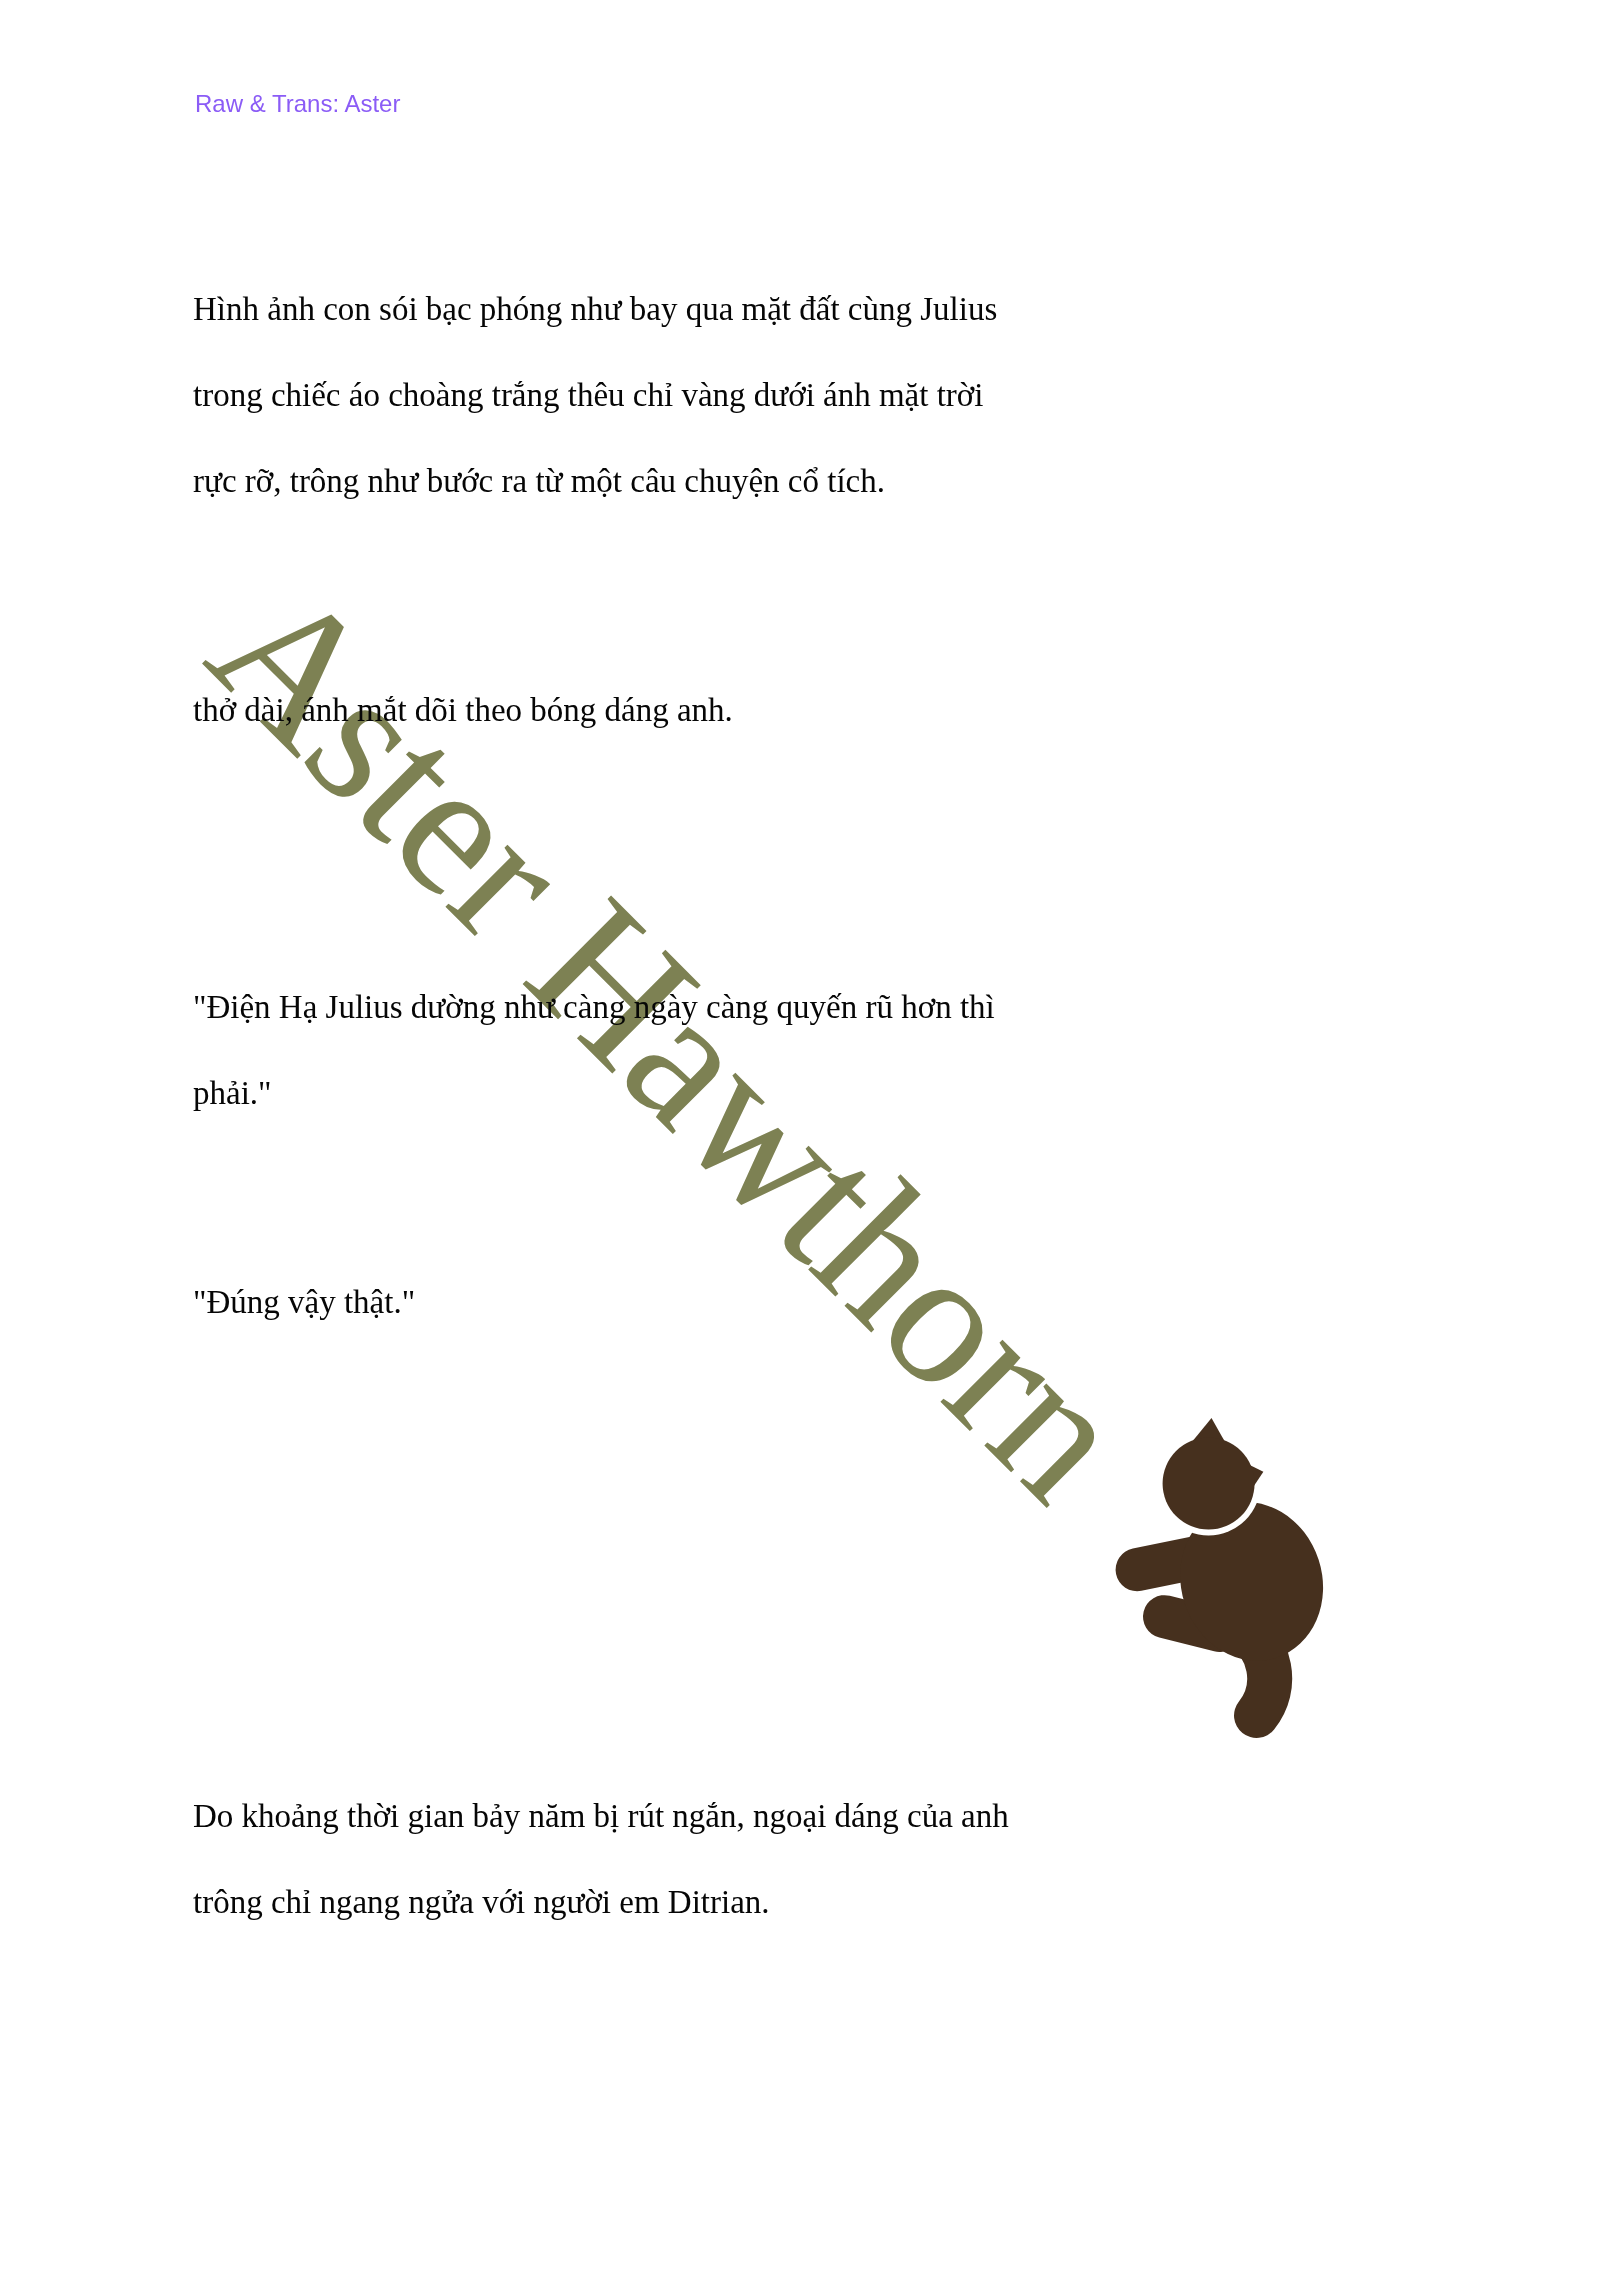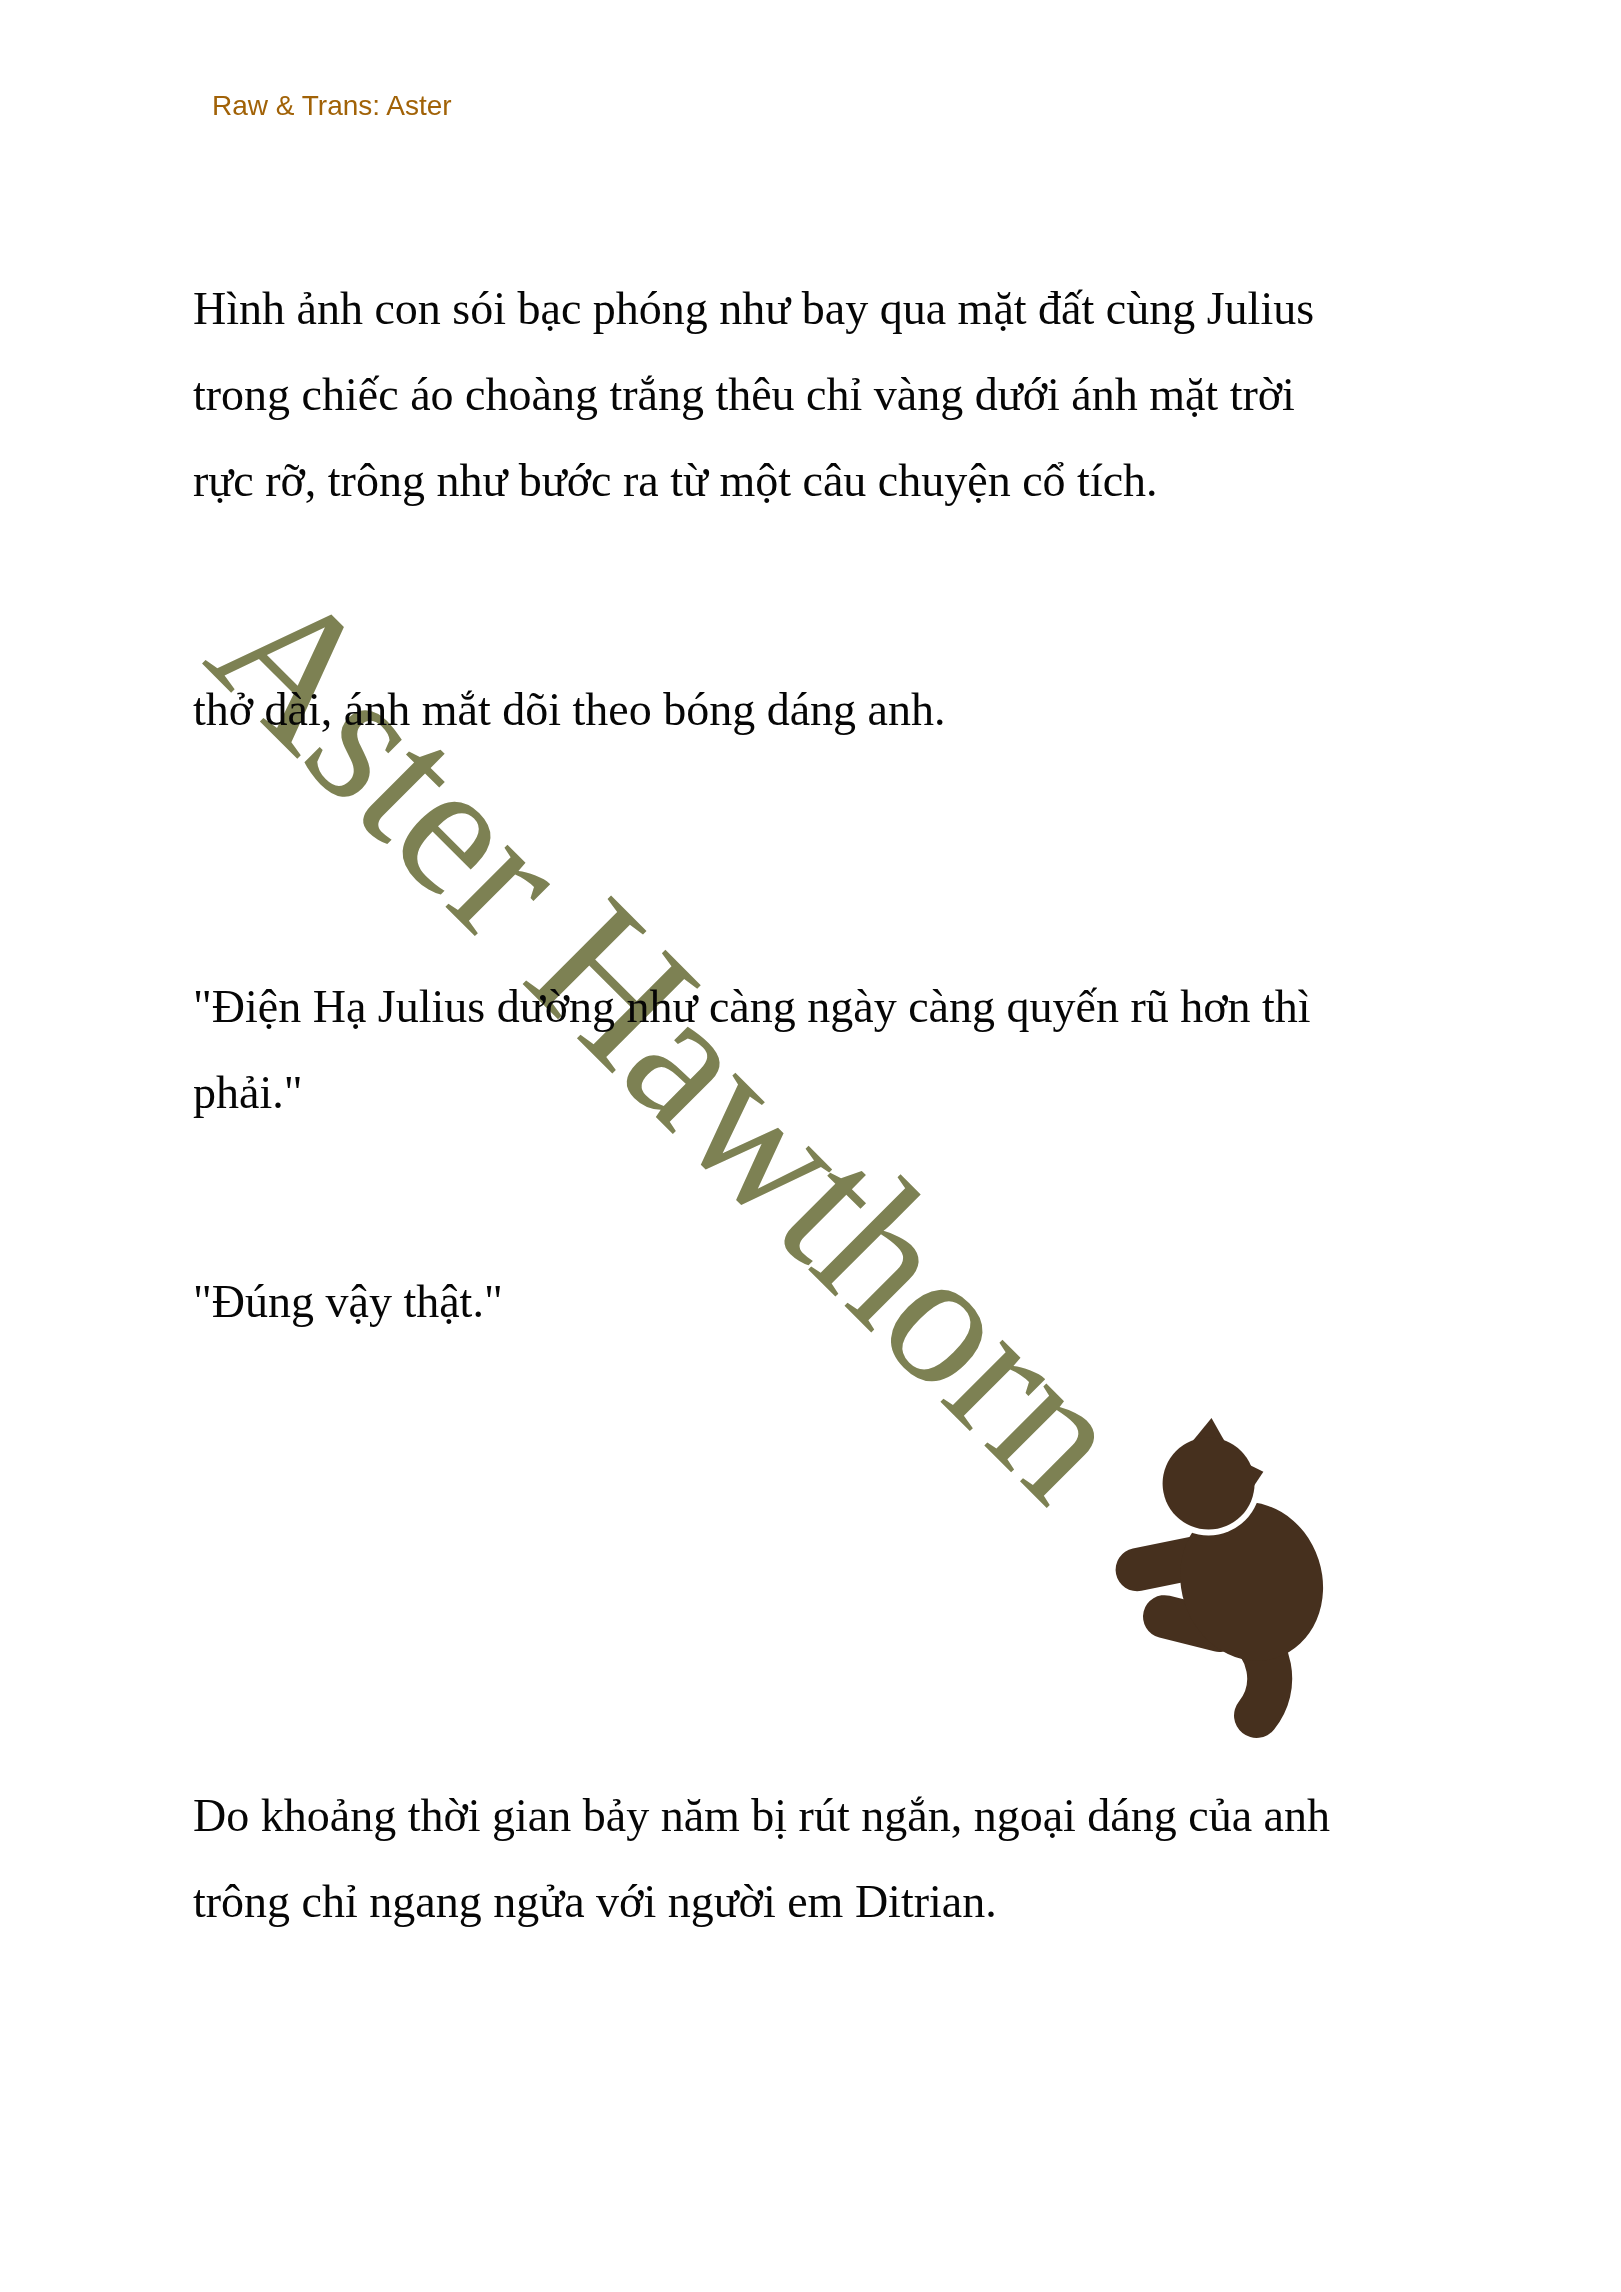--- a/index.html
+++ b/index.html
@@ -10,24 +10,23 @@
     margin: 0 auto;
     background: #ffffff;
     overflow: hidden;
     font-family: "Liberation Serif", serif;
   }
   .credit {
     position: absolute;
     left: 195px;
     top: 90px;
     font-family: "Liberation Sans", sans-serif;
-    font-size: 28px;
-    color: #a16207;
+    font-size: 24px;
+    color: #8b5cf6;
     white-space: pre;
-    margin-left: 17px;
   }
   .watermark {
     position: absolute;
     left: 314px;
     top: 549px;
     font-family: "Liberation Serif", serif;
     font-size: 191px;
     line-height: 1;
     white-space: pre;
     transform: rotate(45deg);
@@ -49,21 +48,21 @@
     left: 0;
     top: 0;
     width: 100%;
     height: 100%;
     z-index: 3;
   }
   .para {
     position: absolute;
     left: 193px;
     width: 1304px;
-    font-size: 46px;
+    font-size: 33px;
     line-height: 86px;
     color: #060606;
   }
   .para .line { white-space: pre; }
   .p1 { top: 266px; }
   .p2 { top: 667px; }
   .p3 { top: 964px; }
   .p4 { top: 1259px; }
   .p5 { top: 1476px; }
   .p6 { top: 1773px; }

